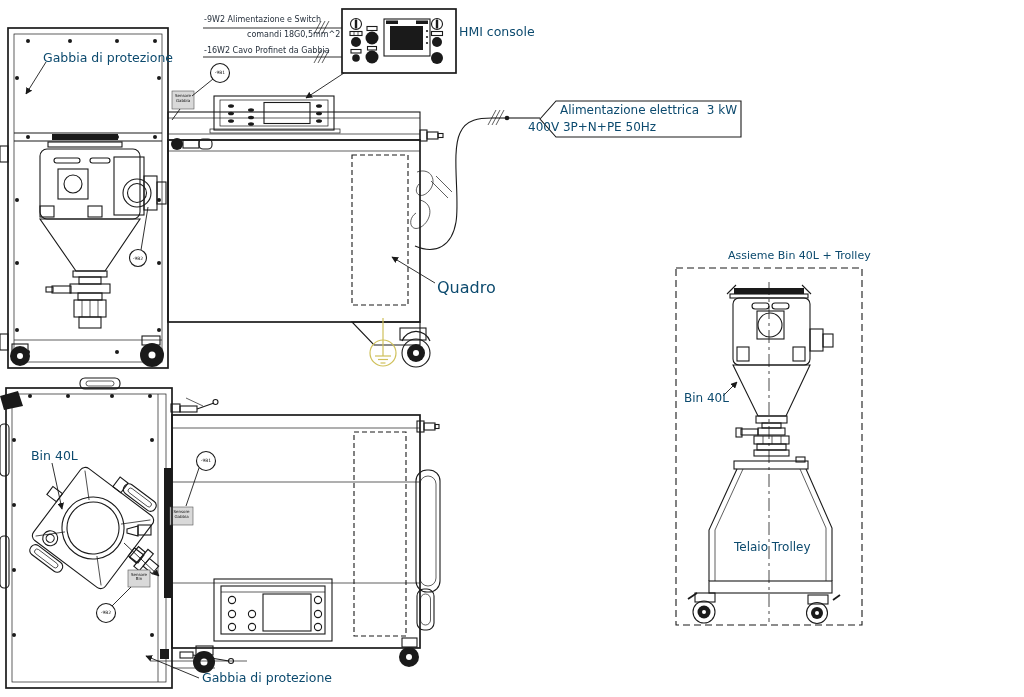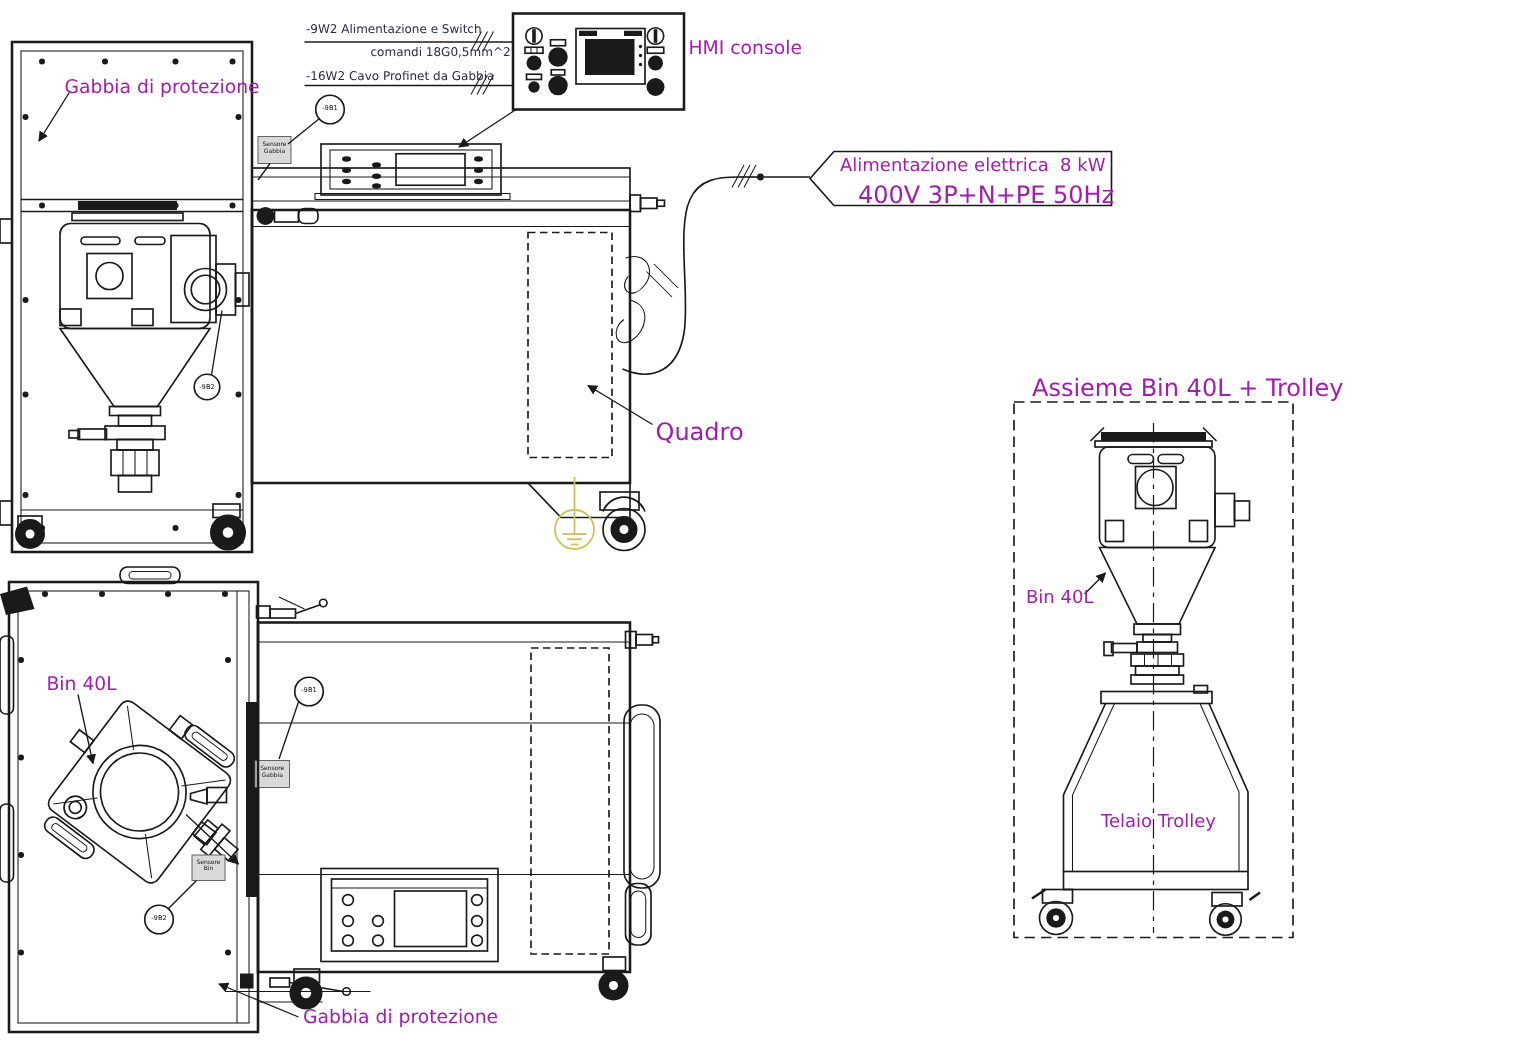--- a/index.html
+++ b/index.html
@@ -1,19 +1,19 @@
 <!DOCTYPE html>
 <html><head>
 <meta charset="utf-8">
 <style>
   html,body{margin:0;padding:0;background:#fff;}
   .stage{position:relative;width:1024px;height:697px;background:#fff;overflow:hidden;
          font-family:"DejaVu Sans","Liberation Sans",sans-serif;color:#2b3545;}
   .stage svg{position:absolute;left:0;top:0;}
-  .lbl{position:absolute;white-space:nowrap;color:#a21caf;}
+  .lbl{position:absolute;white-space:nowrap;color:#0c4a6e;}
   .lbl.small{font-size:8px;color:#26303c;}
   .lbl.tiny{font-size:4px;line-height:1.2;text-align:center;white-space:normal;color:#111;}
   .lbl.balloon{font-size:4.5px;text-align:center;color:#111;}
   .pre{white-space:pre;}
   
   .s{stroke:#1a1a1a;fill:none;stroke-width:1.1px;}
   .s2{stroke:#1a1a1a;fill:none;stroke-width:1.7px;}
   .sw{stroke:#1a1a1a;fill:#fff;stroke-width:1.1px;}
   .th{stroke:#1a1a1a;fill:none;stroke-width:.7px;}
   .f{fill:#1a1a1a;stroke:none;}
@@ -418,29 +418,29 @@
 </svg>
 
 <div class="lbl" style="left:43px;top:50px;font-size:12.5px;">Gabbia di protezione</div>
 
 <div class="lbl small" style="left:204px;top:15px;">-9W2 Alimentazione e Switch</div>
 <div class="lbl small" style="left:220px;top:29.5px;margin-left:27px;">comandi 18G0,5mm^2</div>
 <div class="lbl small" style="left:204px;top:45.5px;">-16W2 Cavo Profinet da Gabbia</div>
 
 <div class="lbl" style="left:459px;top:24px;font-size:12.5px;">HMI console</div>
 
-<div class="lbl pre" style="left:560px;top:103px;font-size:12px;">Alimentazione elettrica  8 kW</div>
-<div class="lbl pre" style="left:572px;top:119.5px;font-size:16px;text-align:center;">400V 3P+N+PE 50Hz</div>
+<div class="lbl pre" style="left:560px;top:103px;font-size:12px;">Alimentazione elettrica  3 kW</div>
+<div class="lbl pre" style="left:528px;top:119.5px;font-size:12px;text-align:center;">400V 3P+N+PE 50Hz</div>
 
 <div class="lbl" style="left:437px;top:278px;font-size:16px;">Quadro</div>
 
 <div class="lbl" style="left:31px;top:448px;font-size:12.5px;">Bin 40L</div>
 <div class="lbl" style="left:202px;top:670px;font-size:12.5px;">Gabbia di protezione</div>
 
-<div class="lbl" style="left:688px;top:249px;font-size:16px;">Assieme Bin 40L + Trolley</div>
+<div class="lbl" style="left:728px;top:249px;font-size:11px;">Assieme Bin 40L + Trolley</div>
 <div class="lbl" style="left:684px;top:391px;font-size:12px;">Bin 40L</div>
 <div class="lbl" style="left:734px;top:540px;font-size:12px;text-align:center;">Telaio Trolley</div>
 
 <div class="lbl balloon" style="left:209px;top:70px;width:22px;">-9B1</div>
 <div class="lbl balloon" style="left:127px;top:255.5px;width:22px;">-9B2</div>
 <div class="lbl balloon" style="left:195px;top:458px;width:22px;">-9B1</div>
 <div class="lbl balloon" style="left:95px;top:610px;width:22px;">-9B2</div>
 
 <div class="lbl tiny" style="left:172px;top:94px;width:22px;">Sensore Gabbia</div>
 <div class="lbl tiny" style="left:170px;top:510px;width:23px;">Sensore Gabbia</div>

